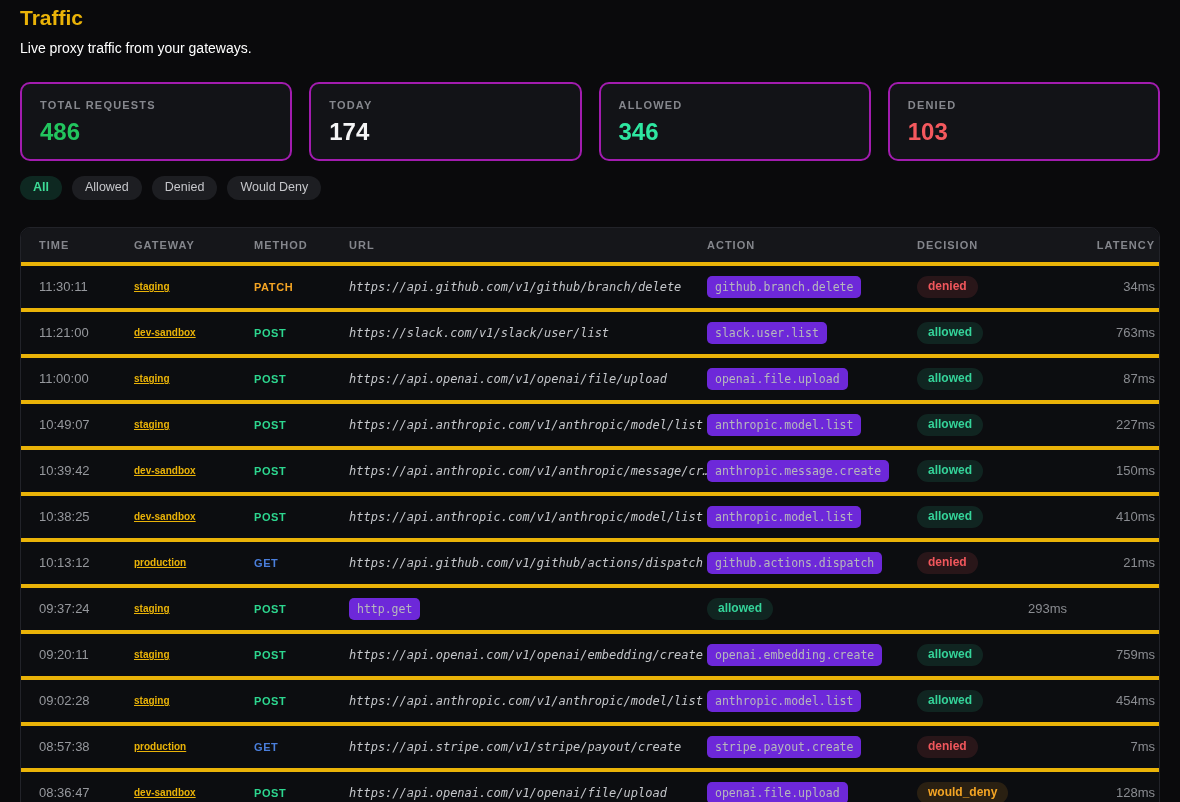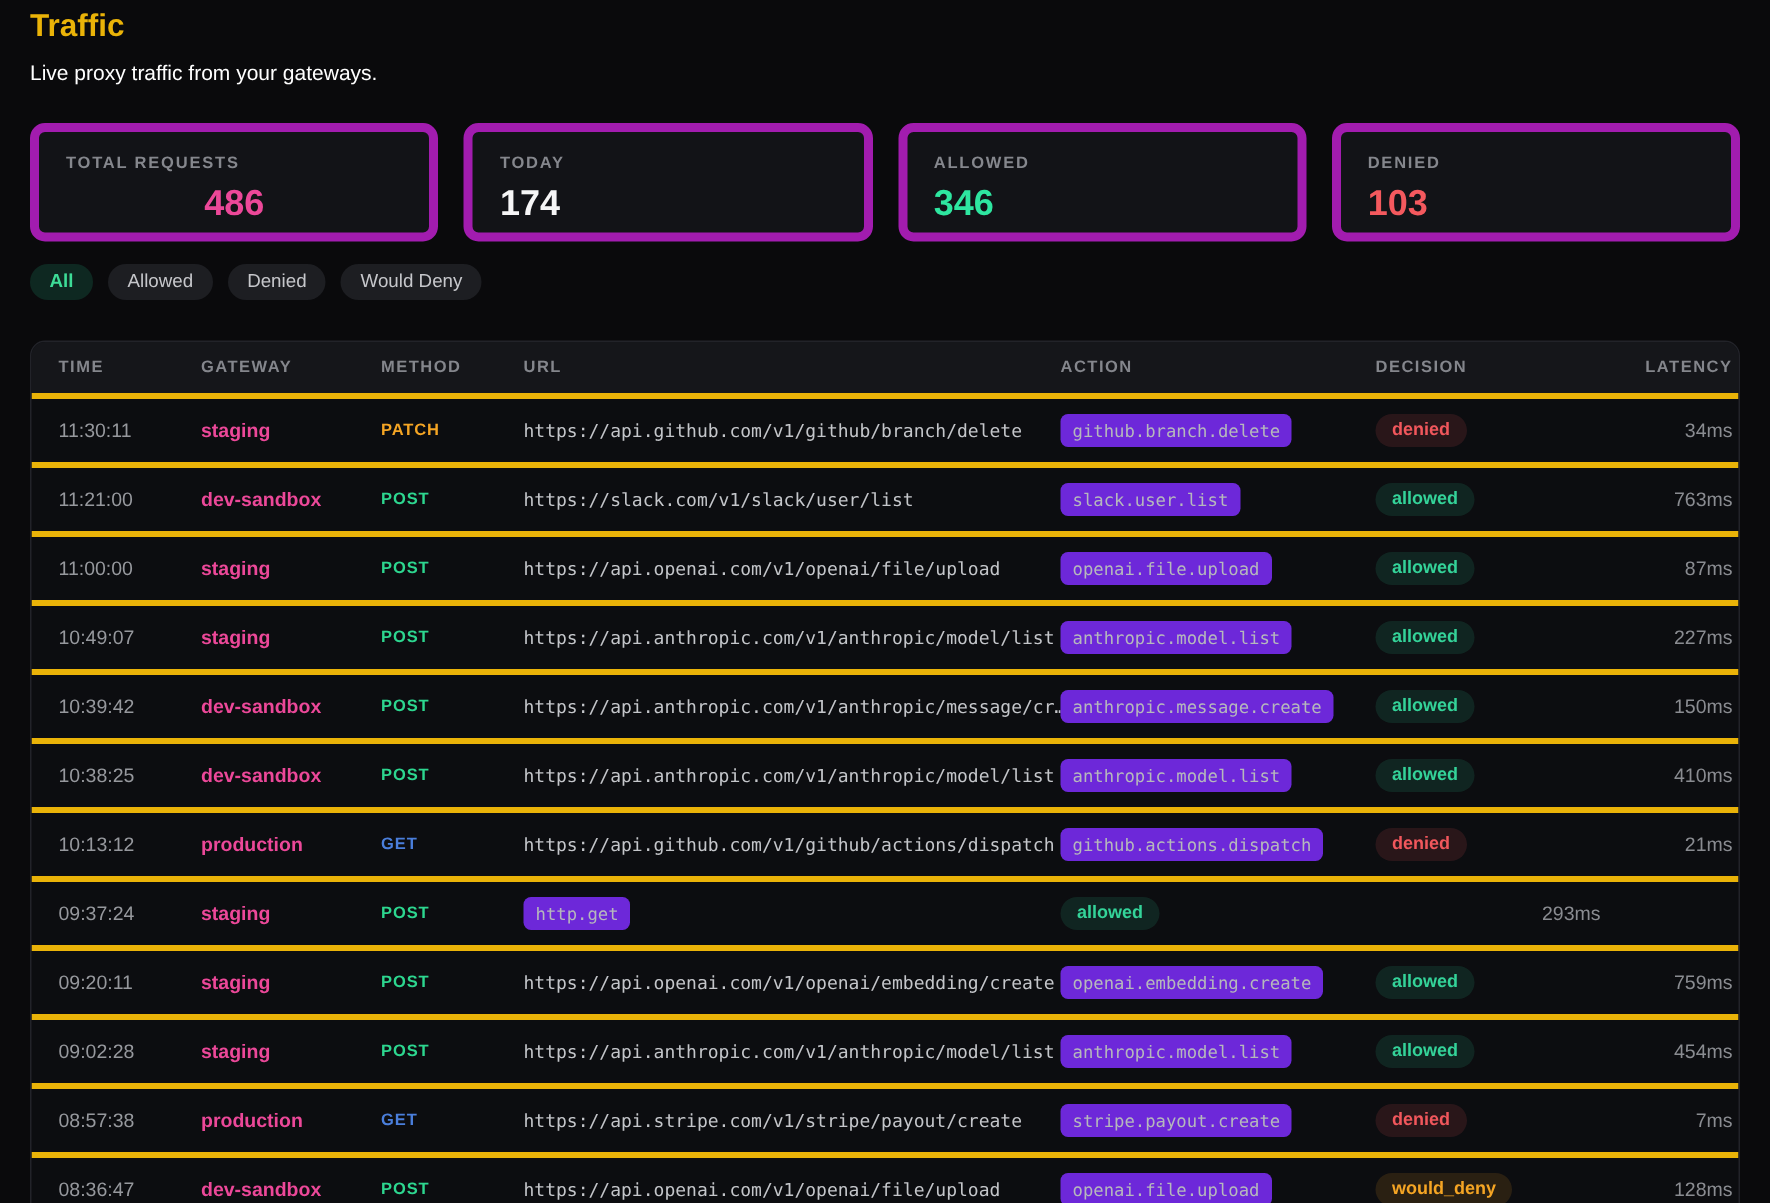--- a/index.html
+++ b/index.html
@@ -12,21 +12,21 @@
   }
   .page { padding: 6px 20px 0 20px; }
 
   
   .page-title { font-size: 21px; font-weight: 700; color: #eab308; margin: 0; }
   .page-subtitle { font-size: 14px; color: #ffffff; margin-top: 10px; }
 
   
   .stats-row { display: grid; grid-template-columns: repeat(4, 1fr); gap: 17px; margin-top: 26px; }
   .stat-card {
-    background: #121317; border: 6px solid #a21caf; border-radius: 10px;
+    background: #121317; border: 2px solid #a21caf; border-radius: 10px;
     height: 79px; padding: 15px 18px;
   }
   .stat-label { font-size: 11px; font-weight: 600; letter-spacing: 1.2px; color: #85878d; }
   .stat-value { font-size: 24px; font-weight: 700; margin-top: 7px; }
 
   
   .filters-row { display: flex; gap: 10px; margin-top: 15px; }
   .filter-pill {
     padding: 5px 13px; border-radius: 999px; font-size: 12.5px;
     background: #1d1e22; color: #c6c7cb; border: none; cursor: pointer;
@@ -45,25 +45,25 @@
     align-items: center; padding: 0 4px 0 18px;
   }
   .thead { background: #15161a; height: 34px; }
   .thead .th {
     font-size: 11px; font-weight: 600; letter-spacing: 1px; color: #84868c;
     text-transform: uppercase; white-space: nowrap;
   }
   .thead .th:last-child { text-align: right; }
   .trow { height: 46px; border-top: 4px solid #eab308; }
   .cell-time { color: #96989d; font-size: 13px; }
-  .cell-gateway { color: #ec4899; font-weight: 700; font-size: 13px; }
+  .cell-gateway { color: #eab308; font-weight: 700; font-size: 10px; text-decoration: underline; }
   .cell-method { font-size: 11px; font-weight: 700; letter-spacing: 0.6px; }
   .cell-url {
     font-family: "DejaVu Sans Mono", monospace; font-size: 12px; color: #c4c6ca;
-    white-space: nowrap; overflow: hidden;
+    white-space: nowrap; overflow: hidden; font-style: italic;
   }
   .action-pill {
     display: inline-block; background: #6d28d9; border-radius: 5px;
     padding: 4px 8px; font-family: "DejaVu Sans Mono", monospace;
     font-size: 11.5px; color: #b6b8bc; white-space: nowrap;
   }
   .decision-badge {
     display: inline-block; border-radius: 999px; padding: 4px 11px;
     font-size: 12px; font-weight: 600; line-height: 1.15;
   }
@@ -75,21 +75,21 @@
 </head>
 <body>
 
 <div class="page">
   <h1 class="page-title">Traffic</h1>
   <div class="page-subtitle">Live proxy traffic from your gateways.</div>
 
   <div class="stats-row" id="stats-row">
       <div class="stat-card">
     <div class="stat-label">TOTAL REQUESTS</div>
-    <div class="stat-value" style="color: #ec4899; text-align: center;">486</div>
+    <div class="stat-value" style="color: #22c55e;">486</div>
   </div>
       <div class="stat-card">
     <div class="stat-label">TODAY</div>
     <div class="stat-value" style="color: rgb(245, 245, 246);">174</div>
   </div>
       <div class="stat-card">
     <div class="stat-label">ALLOWED</div>
     <div class="stat-value" style="color: rgb(46, 230, 160);">346</div>
   </div>
       <div class="stat-card">

